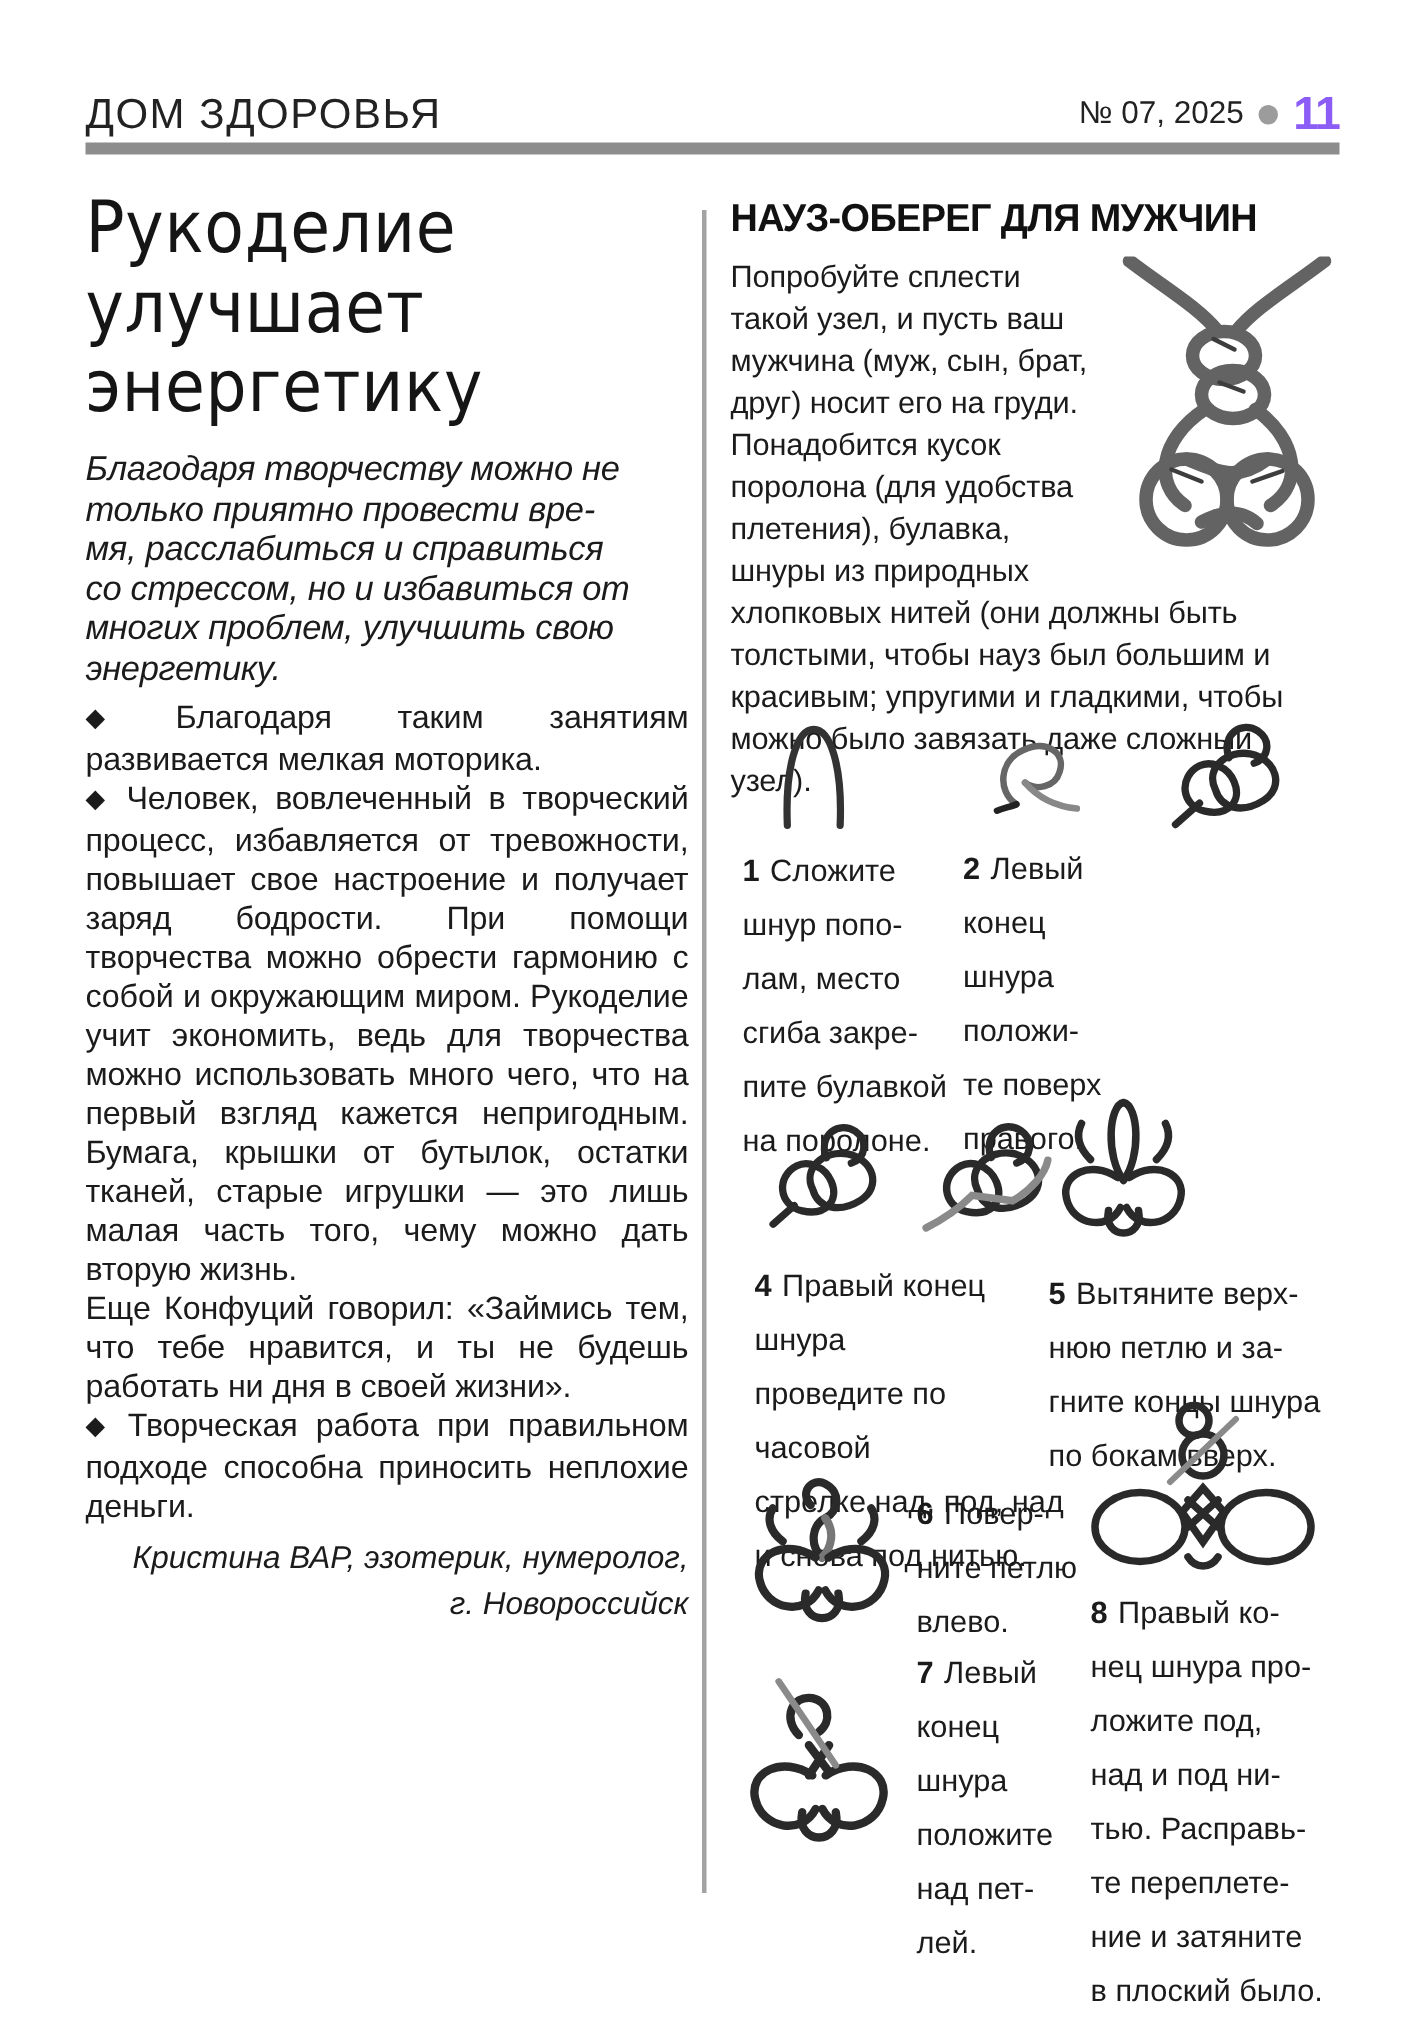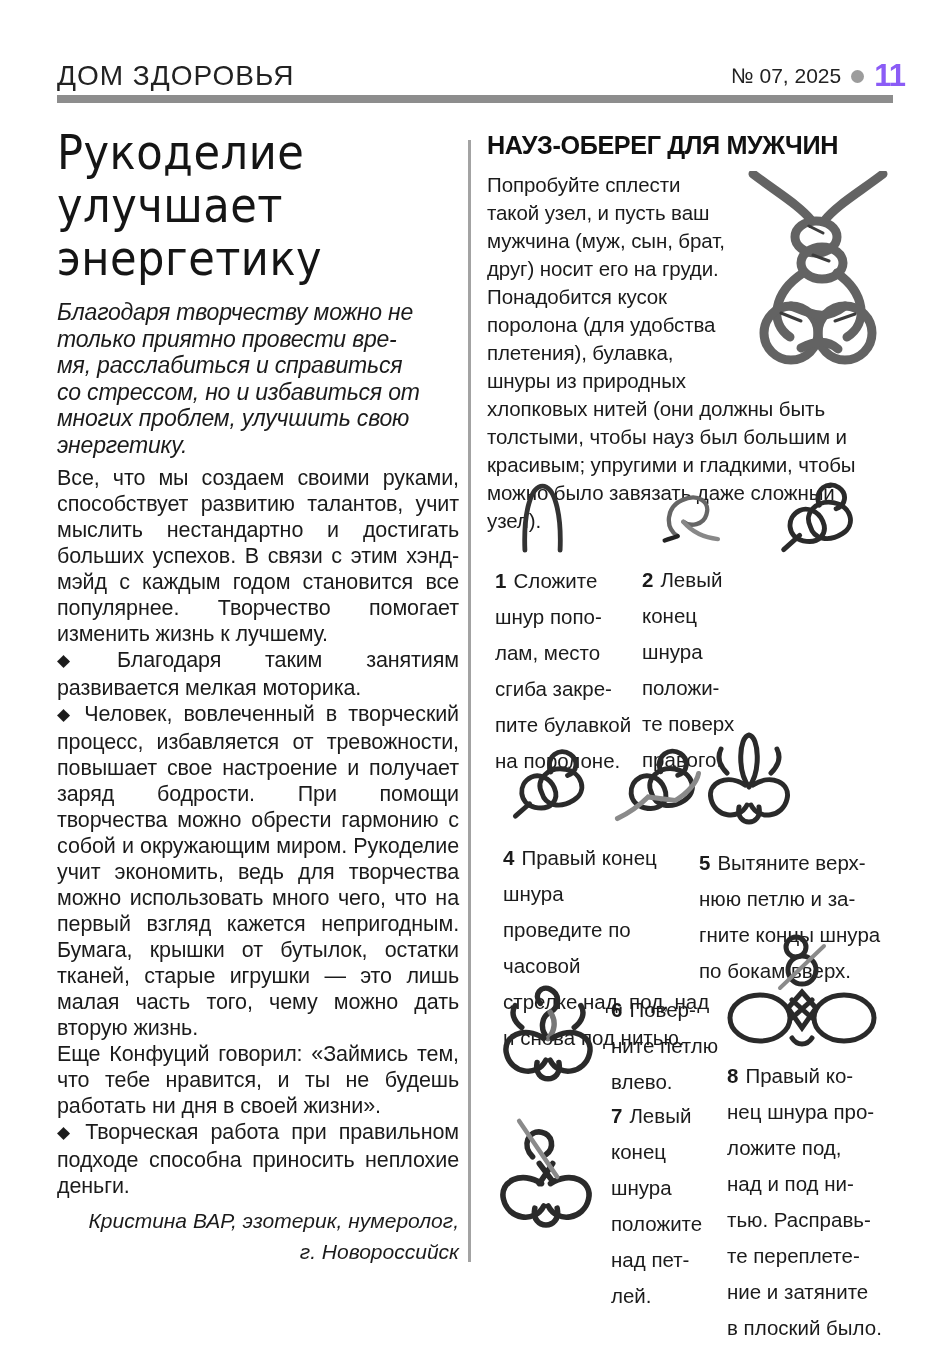--- a/index.html
+++ b/index.html
@@ -5,21 +5,21 @@
   html,body{margin:0;padding:0;}
   body{
     width:945px;height:1350px;background:#ffffff;position:relative;
     font-family:"Liberation Sans",sans-serif;color:#1b1b1b;
     -webkit-font-smoothing:antialiased;overflow:hidden;
   }
   .page{position:absolute;inset:0;}
 
   
   .brand{position:absolute;left:57px;top:60px;font-size:28px;letter-spacing:1px;color:#222;}
-  .issue-block{position:absolute;right:40px;top:58px;display:flex;align-items:center;gap:10px;}
+  .issue-block{position:absolute;right:52px;top:58px;display:flex;align-items:center;gap:10px;}
   .issue{font-size:21px;color:#222;}
   .dot{width:13px;height:13px;border-radius:50%;background:#9c9c9c;display:inline-block;}
   .pageno{font-size:31px;font-weight:700;color:#8b5cf6;letter-spacing:-1px;}
   .rule{position:absolute;left:57px;top:95px;width:836px;height:8px;background:#8d8d8d;}
 
   
   .left-col{position:absolute;left:57px;top:126px;width:402px;}
   .title{
     font-size:48px;line-height:53px;font-weight:400;letter-spacing:.5px;
     white-space:pre-line;margin:0 0 14px 0;color:#151515;
@@ -67,21 +67,20 @@
   <div class="left-col">
     <h1 class="title">Рукоделие
 улучшает
 энергетику</h1>
     <p class="lead">Благодаря творчеству можно не
 только приятно провести вре-
 мя, расслабиться и справиться
 со стрессом, но и избавиться от
 многих проблем, улучшить свою
 энергетику.</p>
-    <p class="bodyp">Все, что мы создаем своими руками, способствует развитию талантов, учит мыслить нестандартно и достигать больших успехов. В связи с этим хэнд-мэйд с каждым годом становится все популярнее. Творчество помогает изменить жизнь к лучшему.</p>
     <p class="bodyp"><span class="bullet">◆</span><span>Благодаря таким занятиям развивается мелкая моторика.</span></p>
     <p class="bodyp"><span class="bullet">◆</span><span>Человек, вовлеченный в творческий процесс, избавляется от тревожности, повышает свое настроение и получает заряд бодрости. При помощи творчества можно обрести гармонию с собой и окружающим миром. Рукоделие учит экономить, ведь для творчества можно использовать много чего, что на первый взгляд кажется непригодным. Бумага, крышки от бутылок, остатки тканей, старые игрушки — это лишь малая часть того, чему можно дать вторую жизнь.</span></p>
     <p class="bodyp">Еще Конфуций говорил: «Займись тем, что тебе нравится, и ты не будешь работать ни дня в своей жизни».</p>
     <p class="bodyp"><span class="bullet">◆</span><span>Творческая работа при правильном подходе способна приносить неплохие деньги.</span></p>
     <p class="byline">Кристина ВАР, эзотерик, нумеролог,
 г.  Новороссийск</p>
   </div>
 
   <div class="divider"></div>
 

